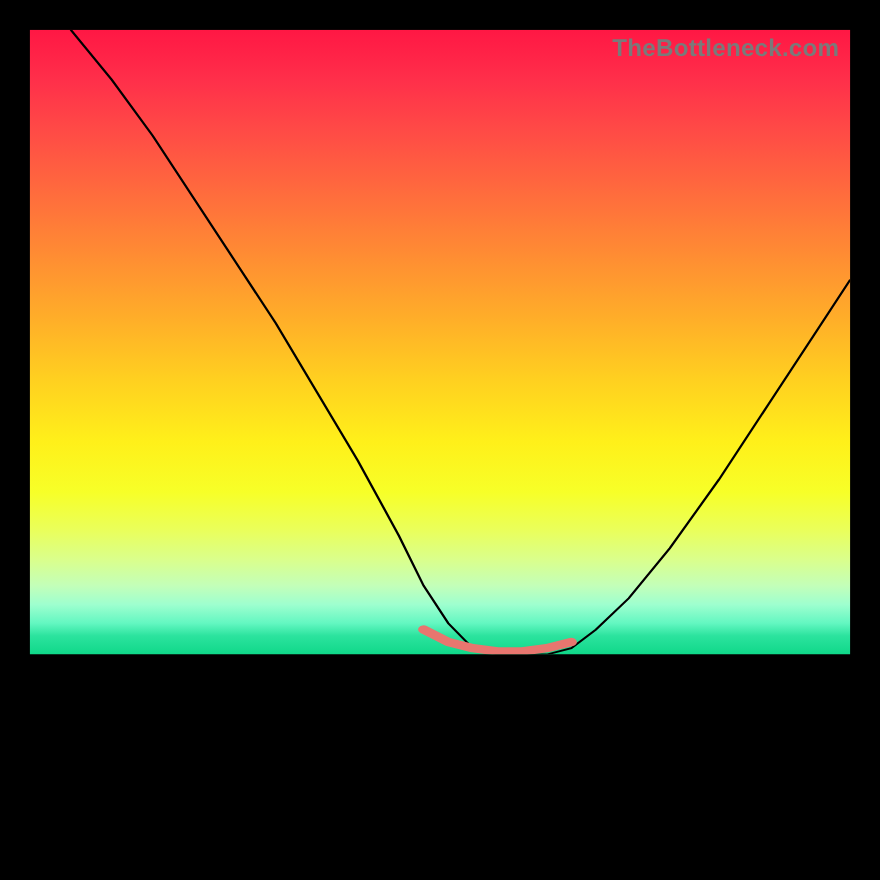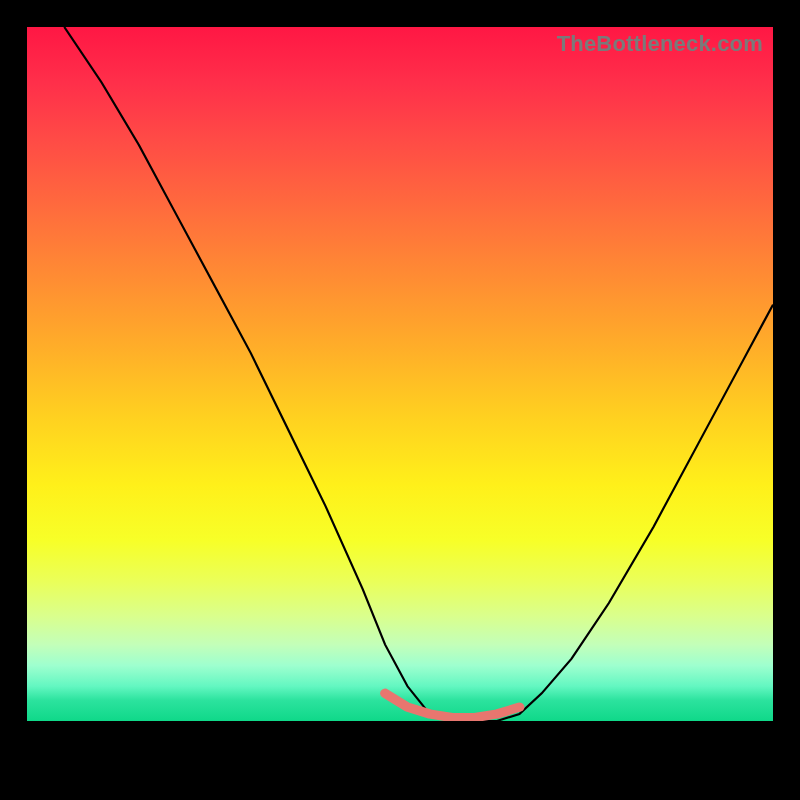--- a/index.html
+++ b/index.html
@@ -15,21 +15,21 @@
     position: relative;
     width: 800px;
     height: 800px;
     background: #000;
   }
   .plot {
     position: absolute;
     left: 27px;
     top: 27px;
     width: 746px;
-    height: 694px;
+    height: 568px;
     overflow: hidden;
   }
   .gradient {
     position: absolute;
     left: 0;
     top: 0;
     width: 100%;
     height: 100%;
     background: linear-gradient(
       to bottom,

